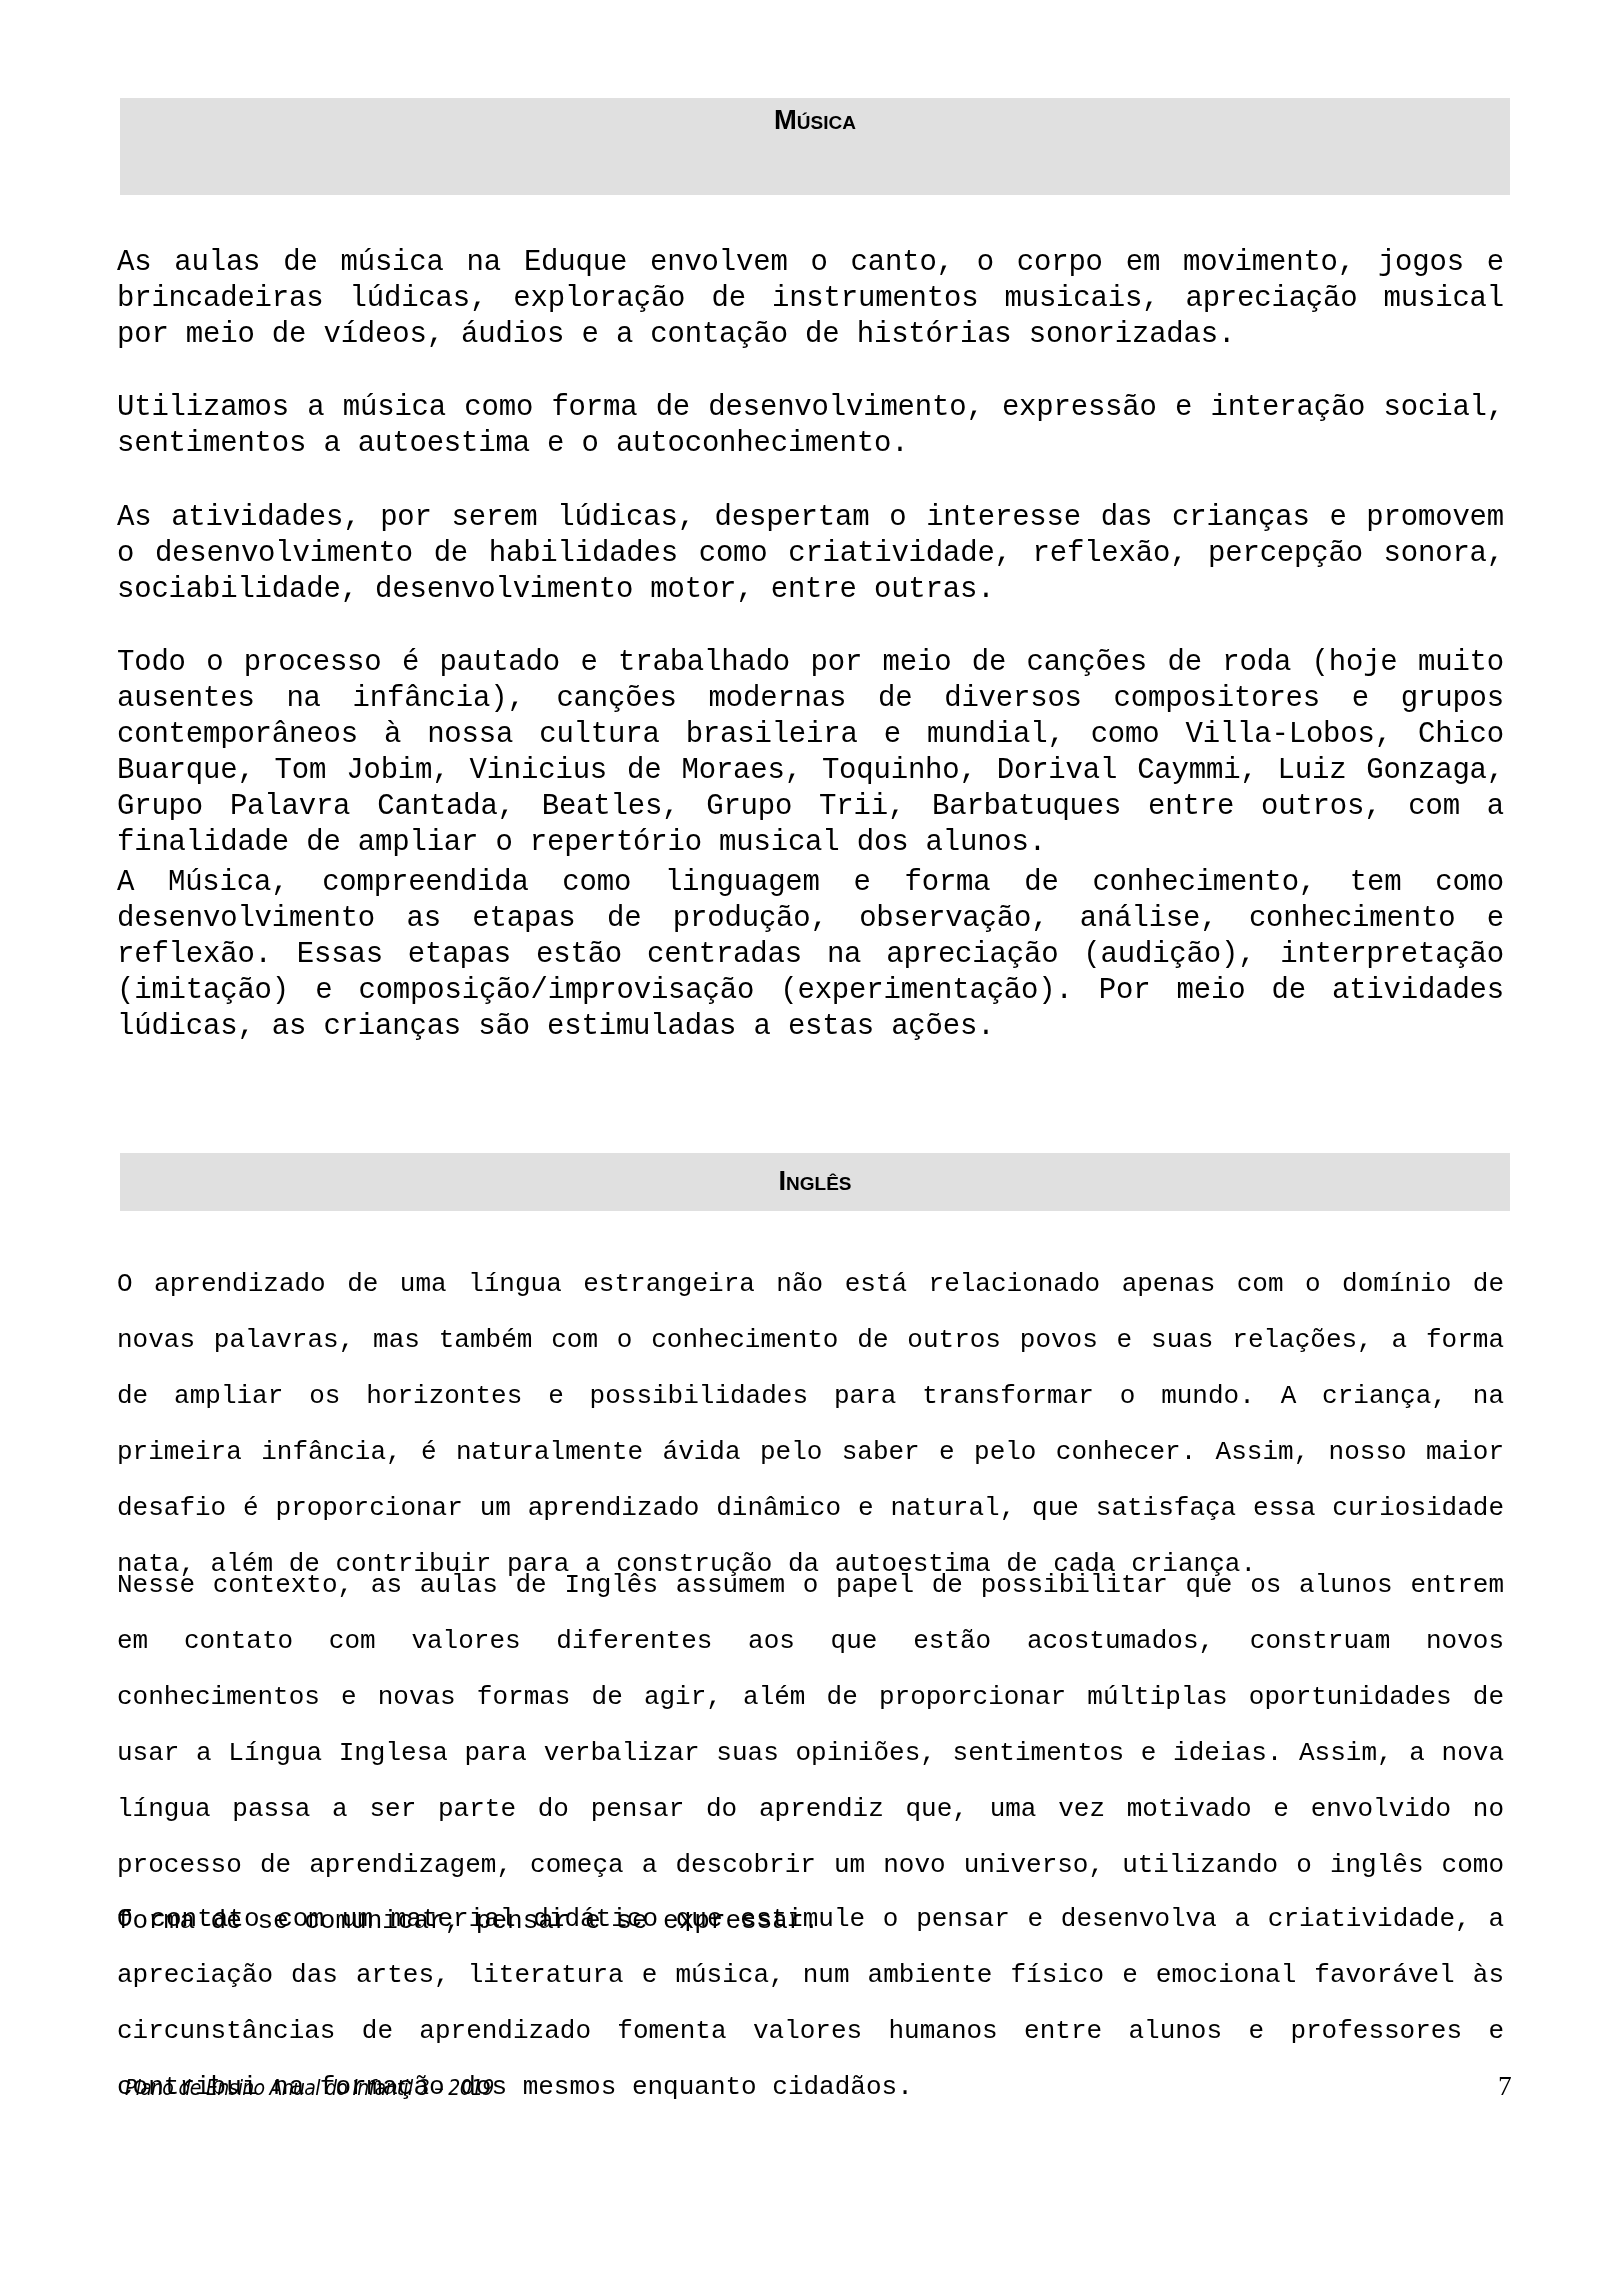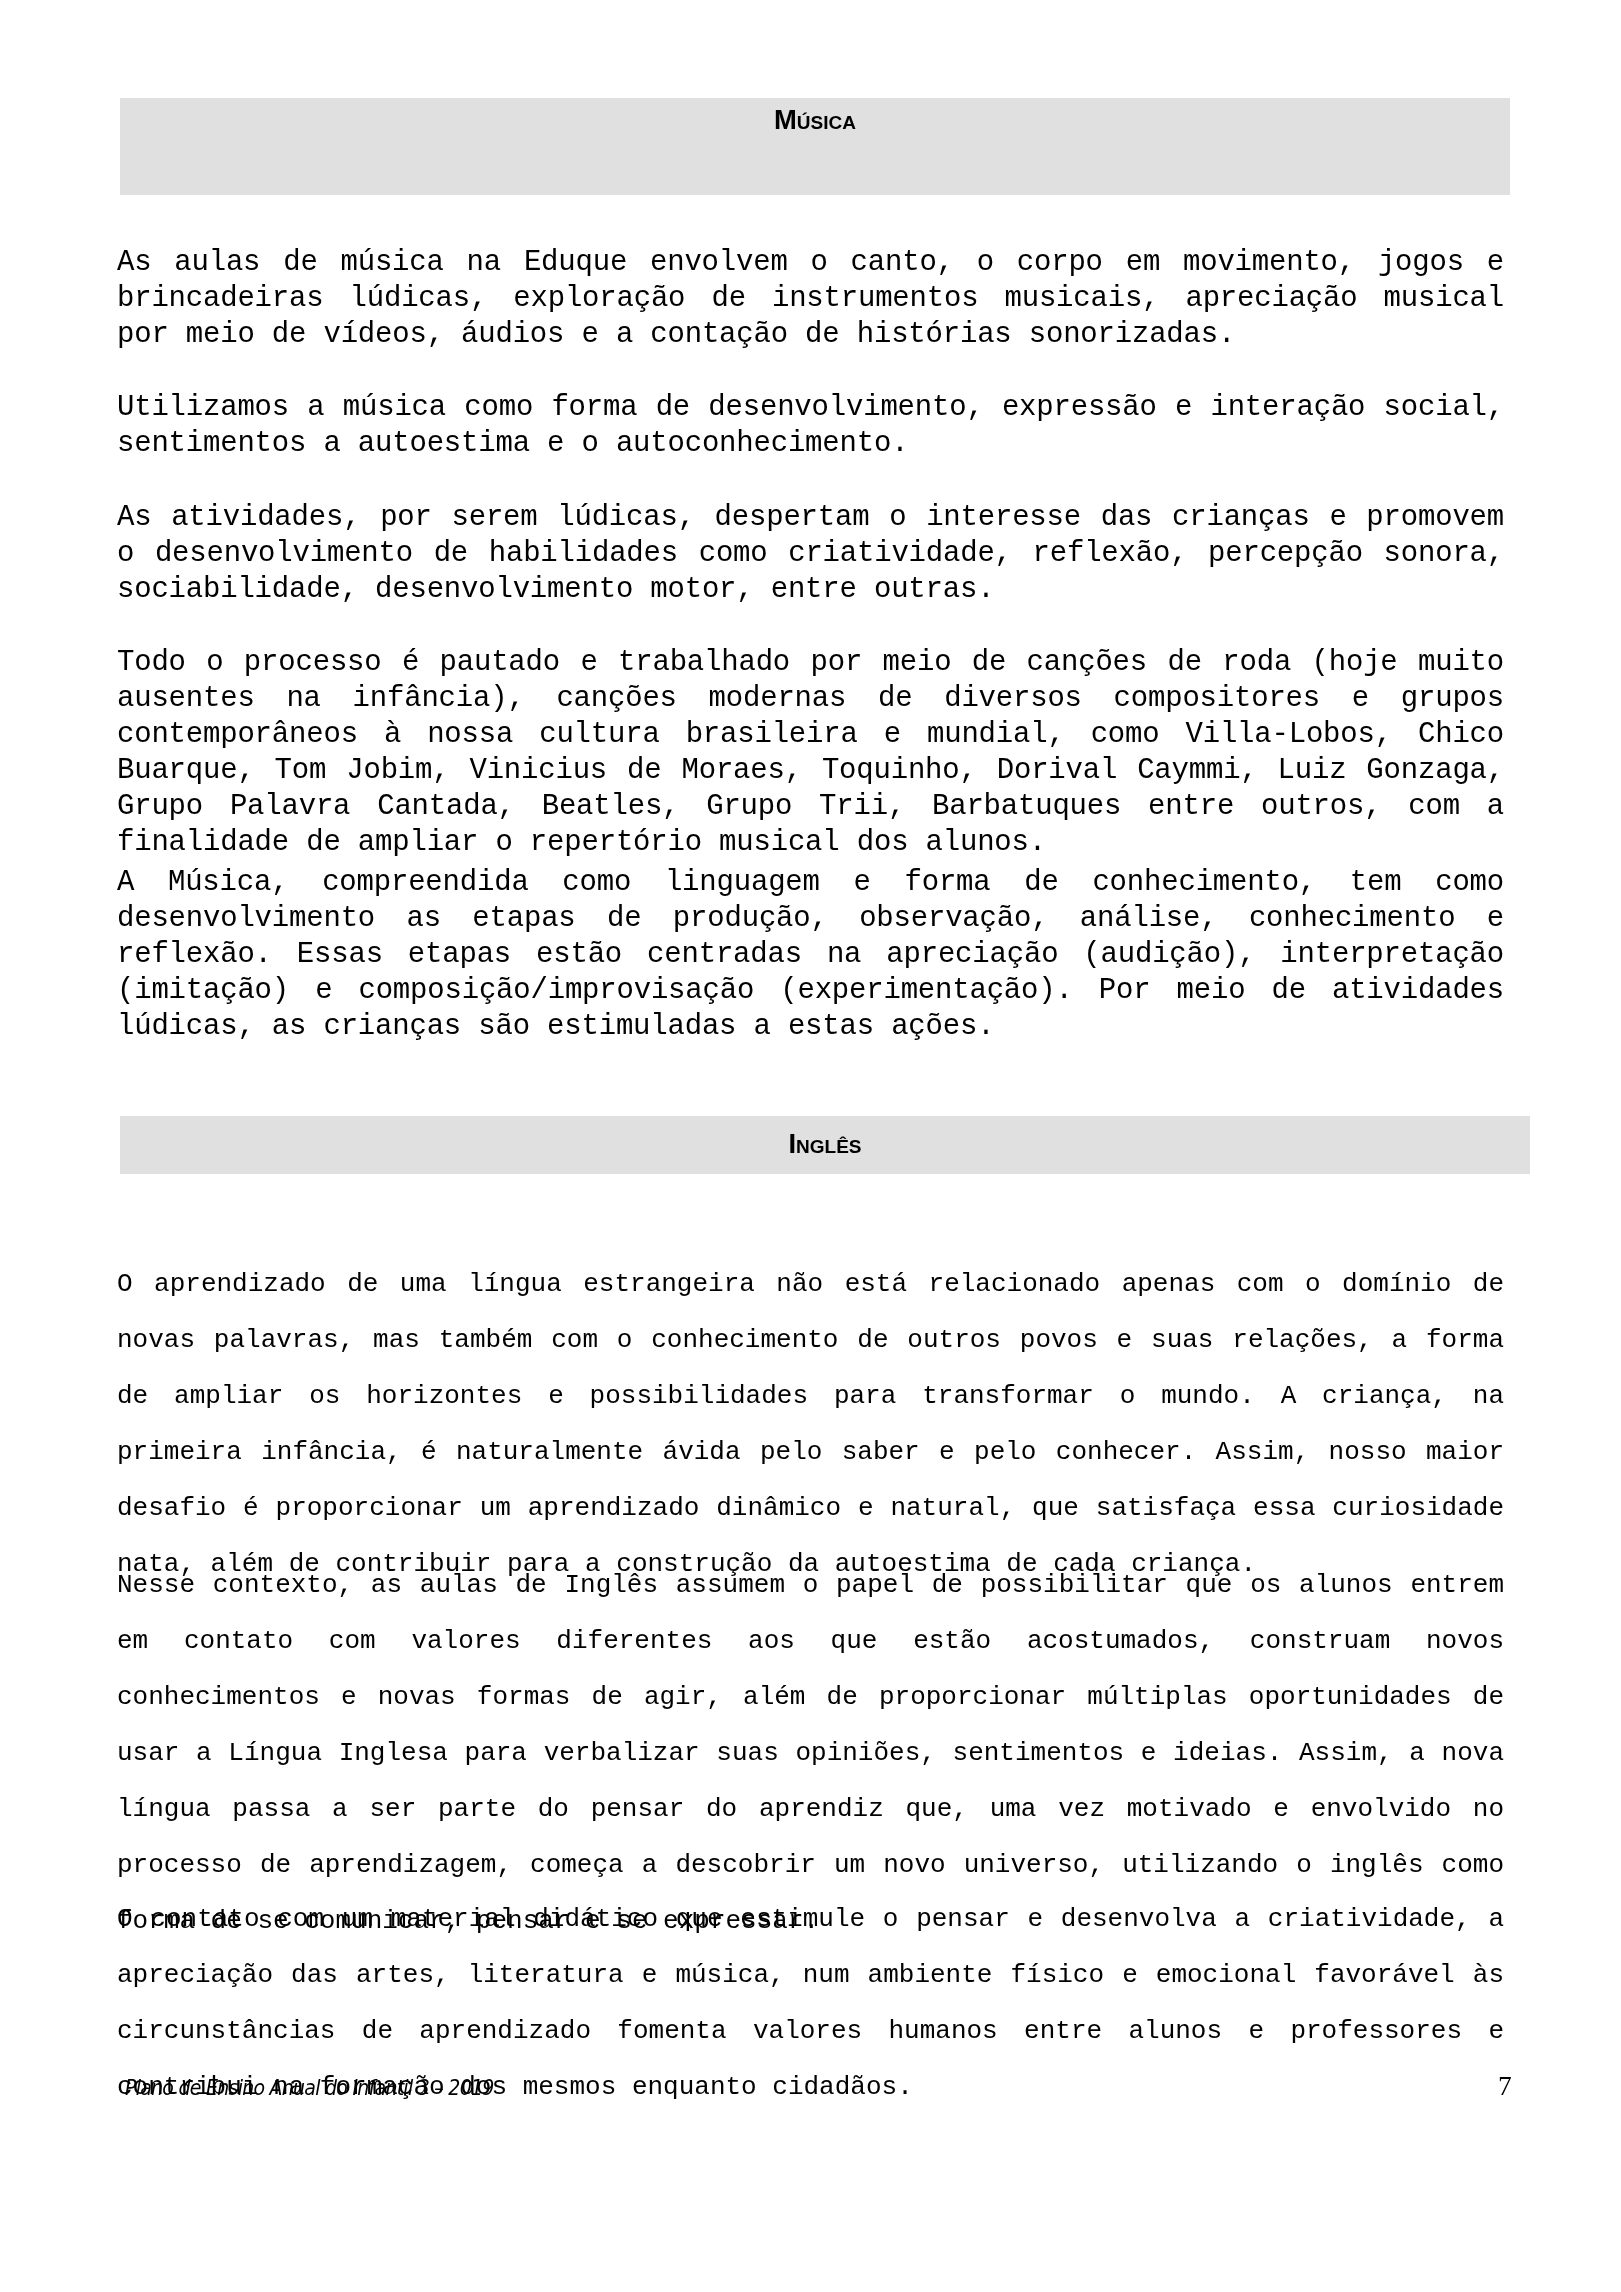--- a/index.html
+++ b/index.html
@@ -3,21 +3,21 @@
 <meta charset="utf-8">
 <style>
   html, body { margin: 0; padding: 0; background: #ffffff; }
   body { width: 1621px; height: 2293px; position: relative; overflow: hidden; color: #000; }
   .band {
     position: absolute; left: 120px; width: 1390px; background: #e0e0e0;
     font-family: "Liberation Sans", sans-serif; font-weight: bold; text-align: center;
     font-variant: small-caps; color: #000;
   }
   #band-musica { top: 98px; height: 97px; }
-  #band-ingles { top: 1116px; height: 58px; padding-left: 20px; }
+  #band-ingles { top: 1153px; height: 58px; }
   .band-title { position: absolute; left: 0; right: 0; font-size: 27.4px; line-height: 33px; }
   #band-musica .t1 { top: 4.9px; }
   #band-musica .t2 { top: 71px; }
   #band-ingles .t1 { top: 10.8px; }
 
   .para {
     position: absolute; left: 109px; width: 1387px;
     font-family: Liberation Mono, monospace; text-align: justify; margin: 8px;
     text-align-last: left;
   }

